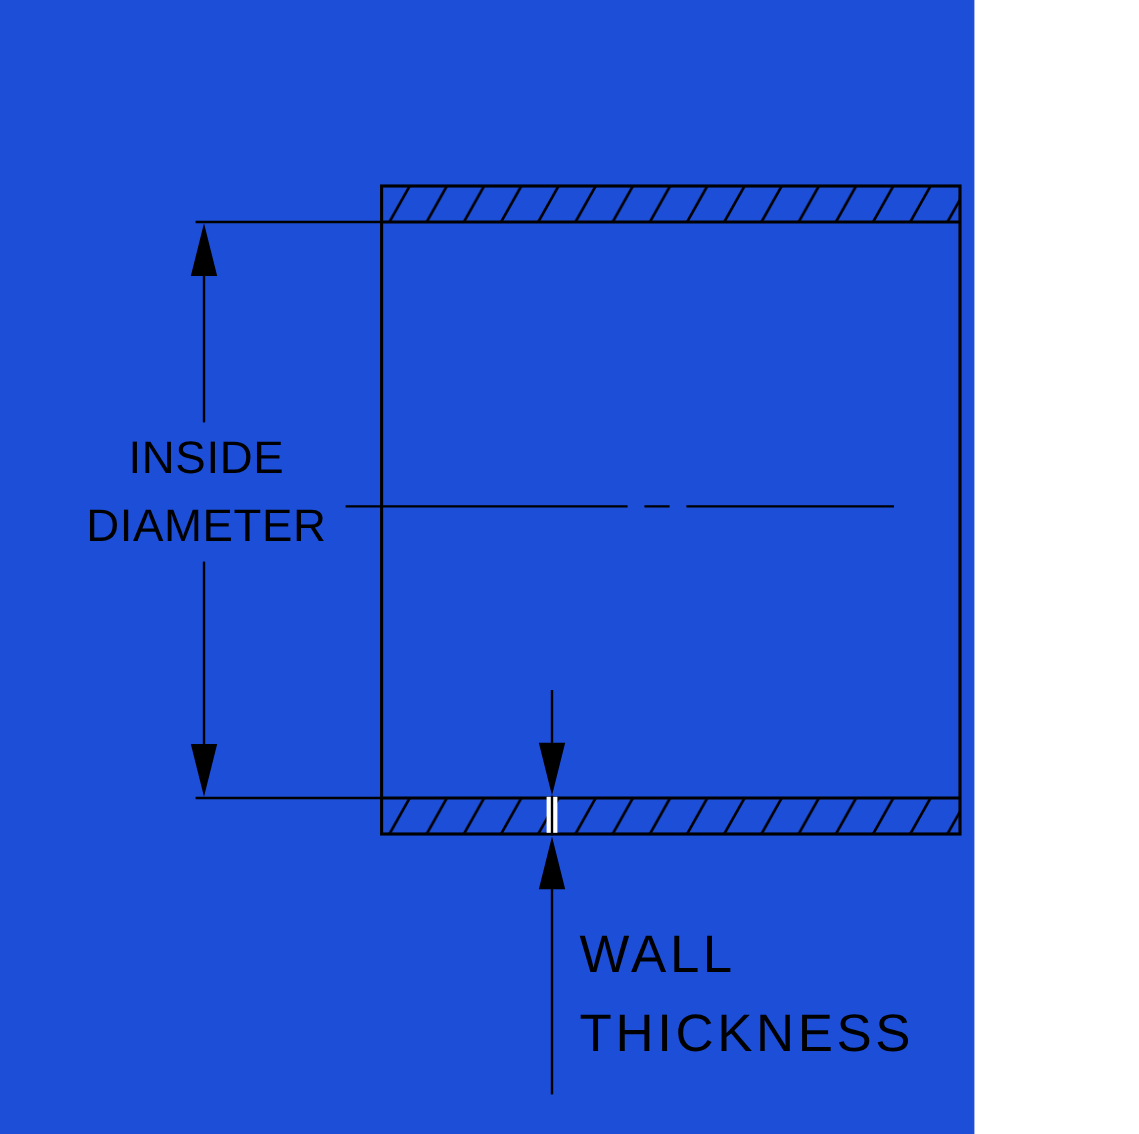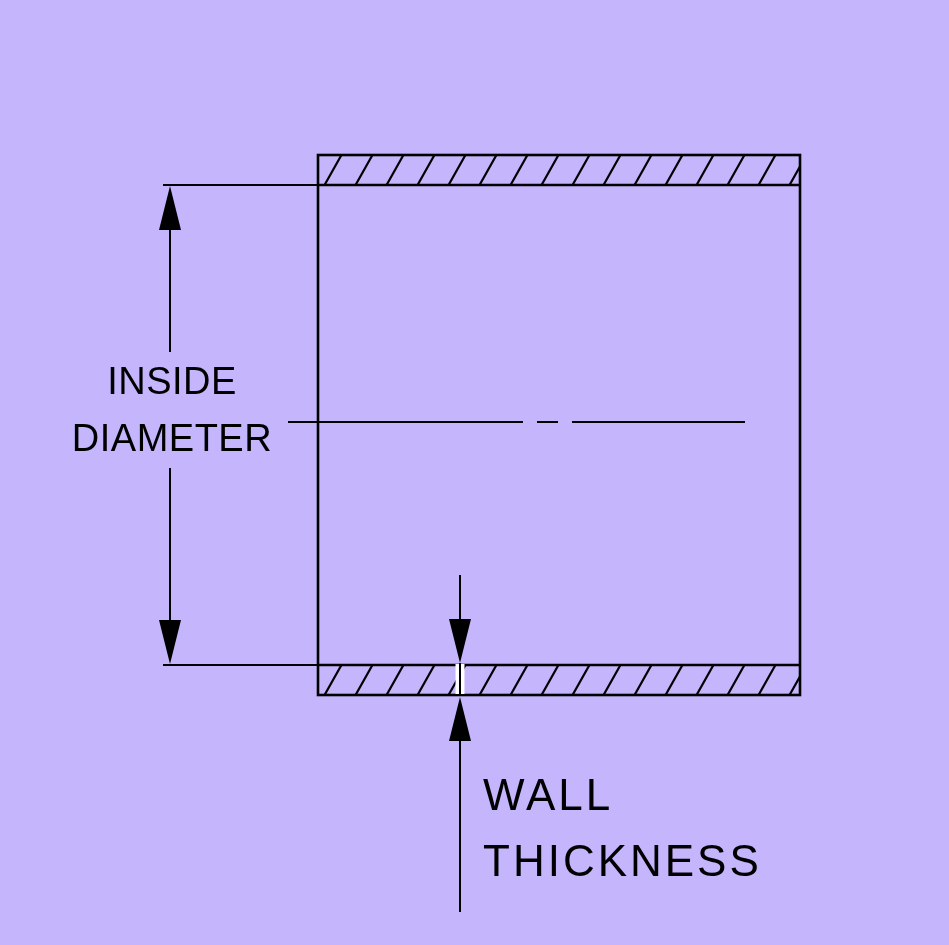--- a/index.html
+++ b/index.html
@@ -2,23 +2,23 @@
 <html><head>
 <meta charset="utf-8">
 <style>
   html, body {
     margin: 0;
     padding: 0;
     background: #ffffff;
   }
   .canvas {
     position: relative;
-    width: 949px;
+    width: 812px;
     height: 945px;
-    background: #c4b5fd;
+    background: #1d4ed8;
     overflow: hidden;
     font-family: "Liberation Sans", sans-serif;
   }
   svg { display: block; }
   text {
     font-family: "Liberation Sans", "DejaVu Sans", sans-serif;
     fill: #000000;
   }
   .dim-label {
     font-size: 38px;

